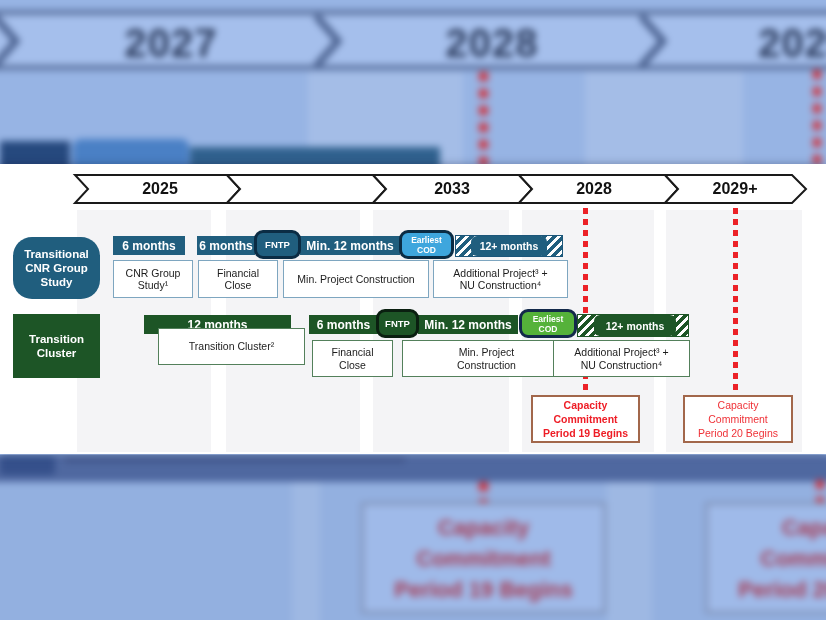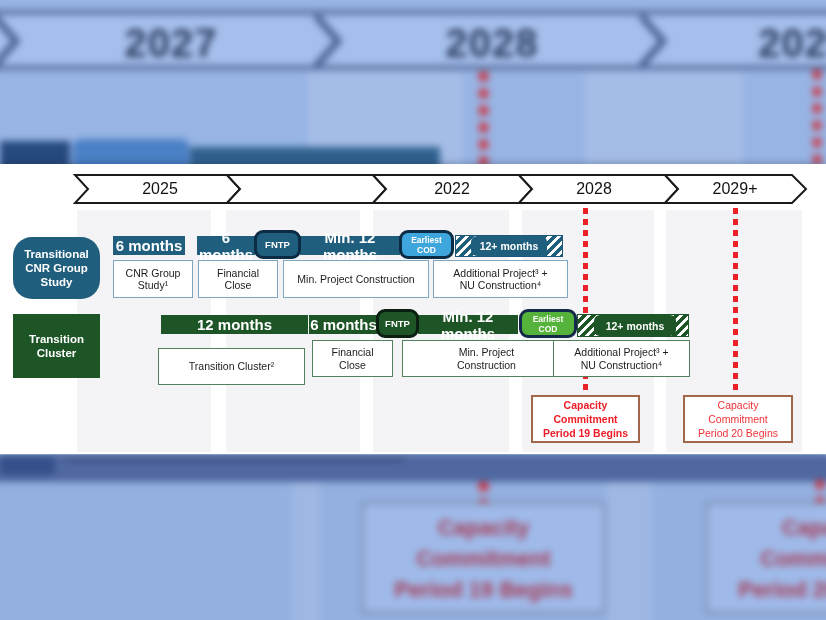--- a/index.html
+++ b/index.html
@@ -35,29 +35,29 @@
     box-shadow:0 0 8px rgba(20,30,60,0.35);
   }
   .colband{position:absolute;top:46px;height:242px;background:#f4f4f6;}
   .redline{
     position:absolute;top:44px;width:5px;height:187px;
     background-image:repeating-linear-gradient(to bottom,#ec2127 0 6px,transparent 6px 11px);
     z-index:1;
   }
   .year{
     position:absolute;top:16px;width:140px;height:18px;line-height:18px;
-    text-align:center;font-size:16px;font-weight:normal;color:#121212;z-index:2;
+    text-align:center;font-size:16px;font-weight:bold;color:#121212;z-index:2;
   }
   .rowlabel{
     position:absolute;left:13px;width:87px;color:#fff;
     font-size:11.5px;font-weight:bold;line-height:14px;z-index:2;
   }
   .bar{
     position:absolute;height:19px;color:#fff;
-    font-size:15px;font-weight:bold;z-index:2;
+    font-size:12px;font-weight:bold;z-index:2;
   }
   .badge{
     position:absolute;height:29px;border-radius:9px;color:#fff;
     font-weight:bold;z-index:3;
   }
   .task{
     position:absolute;height:38px;background:#fff;color:#1c1c1c;
     font-size:10.5px;line-height:12.5px;z-index:2;
   }
   .hatch{position:absolute;z-index:2;}
@@ -133,21 +133,21 @@
     <div class="redline" style="left:733px;"></div>
 
     <svg class="abs" style="left:0;top:10px;z-index:2;" width="826" height="32" viewBox="0 0 826 32">
       <polygon points="75,1 227,1 240,15 227,29 75,29 88,15" fill="#ffffff" stroke="#1a1a1a" stroke-width="2"></polygon>
       <polygon points="227,1 373,1 386,15 373,29 227,29 240,15" fill="#ffffff" stroke="#1a1a1a" stroke-width="2"></polygon>
       <polygon points="373,1 519,1 532,15 519,29 373,29 386,15" fill="#ffffff" stroke="#1a1a1a" stroke-width="2"></polygon>
       <polygon points="519,1 665,1 678,15 665,29 519,29 532,15" fill="#ffffff" stroke="#1a1a1a" stroke-width="2"></polygon>
       <polygon points="665,1 792,1 806,15 792,29 665,29 678,15" fill="#ffffff" stroke="#1a1a1a" stroke-width="2"></polygon>
     </svg>
     <div class="year" style="left:90px;">2025</div>
-    <div class="year" style="left:382px;">2022</div>
+    <div class="year" style="left:382px;">2033</div>
     <div class="year" style="left:524px;">2028</div>
     <div class="year" style="left:665px;">2029+</div>
 
     <div class="rowlabel cc prel" style="top:73px;height:62px;background:#205e7e;border-radius:19px;">Transitional
 CNR Group
 Study</div>
 
     <div class="bar cc r1bar" style="left:113px;top:72px;width:72px;">6 months</div>
     <div class="bar cc r1bar" style="left:197px;top:72px;width:58px;">6 months</div>
     <div class="badge cc" style="left:254px;top:66px;width:47px;background:#205e7e;border:3px solid #0b2c44;font-size:9.5px;">FNTP</div>
@@ -162,31 +162,31 @@
 Study¹</div>
     <div class="task cc prel" style="left:198px;top:96px;width:80px;border:1.5px solid #7ea6c0;">Financial
 Close</div>
     <div class="task cc" style="left:283px;top:96px;width:146px;border:1.5px solid #7ea6c0;white-space:nowrap;">Min. Project Construction</div>
     <div class="task cc prel" style="left:433px;top:96px;width:135px;border:1.5px solid #7ea6c0;">Additional Project³ +
 NU Construction⁴</div>
 
     <div class="rowlabel cc prel" style="top:150px;height:64px;background:#1d5526;">Transition
 Cluster</div>
 
-    <div class="bar cc r2bar" style="left:161px;top:151px;width:147px;">12 months</div>
+    <div class="bar cc r2bar" style="left:144px;top:151px;width:147px;">12 months</div>
     <div class="bar cc r2bar" style="left:309px;top:151px;width:69px;">6 months</div>
     <div class="badge cc" style="left:376px;top:145px;width:43px;background:#1d5526;border:3px solid #0a1f10;font-size:9.5px;">FNTP</div>
     <div class="bar cc r2bar" style="left:418px;top:151px;width:100px;">Min. 12 months</div>
     <div class="badge cc prel" style="left:519px;top:145px;width:58px;background:#55b23a;border:3px solid #13294a;font-size:8.5px;line-height:10px;">Earliest
 COD</div>
     <div class="hatch" style="left:577px;top:150px;width:112px;height:23px;border:1px solid #1d5526;background:repeating-linear-gradient(135deg,#ffffff 0 3px,#1d5526 3px 6.5px);">
       <div class="chip cc" style="left:16px;width:82px;background:#1d5526;">12+ months</div>
     </div>
 
-    <div class="task cc prel" style="left:158px;top:184px;width:147px;height:37px;border:1.5px solid #53805b;">Transition Cluster²</div>
+    <div class="task cc prel" style="left:158px;top:164px;width:147px;height:37px;border:1.5px solid #53805b;">Transition Cluster²</div>
     <div class="task cc prel" style="left:312px;top:176px;width:81px;height:37px;border:1.5px solid #53805b;">Financial
 Close</div>
     <div class="task cc prel" style="left:402px;top:176px;width:169px;height:37px;border:1.5px solid #53805b;">Min. Project
 Construction</div>
     <div class="task cc prel" style="left:553px;top:176px;width:137px;height:37px;border:1.5px solid #53805b;">Additional Project³ +
 NU Construction⁴</div>
 
     <div class="milestone cc prel" style="left:531px;width:109px;font-weight:bold;color:#ee1c25;">Capacity
 Commitment
 Period 19 Begins</div>

